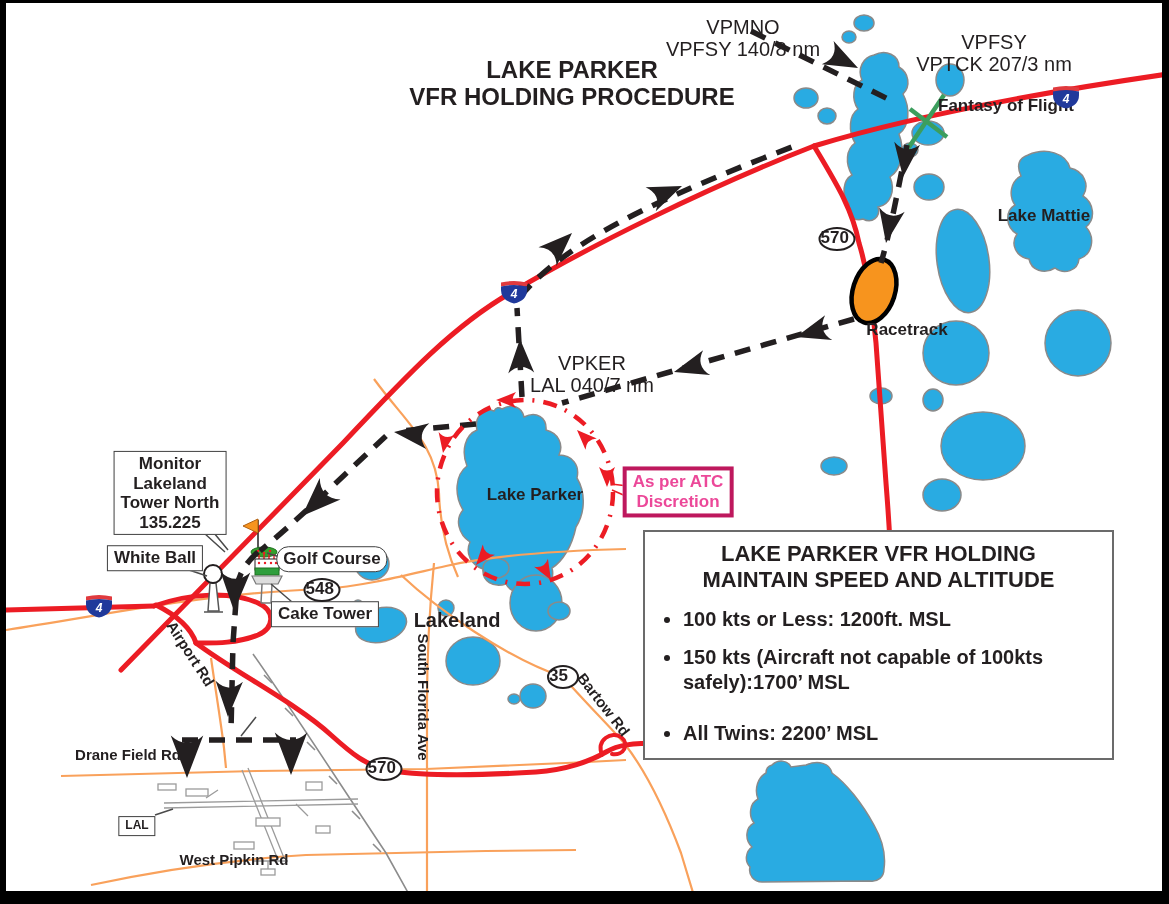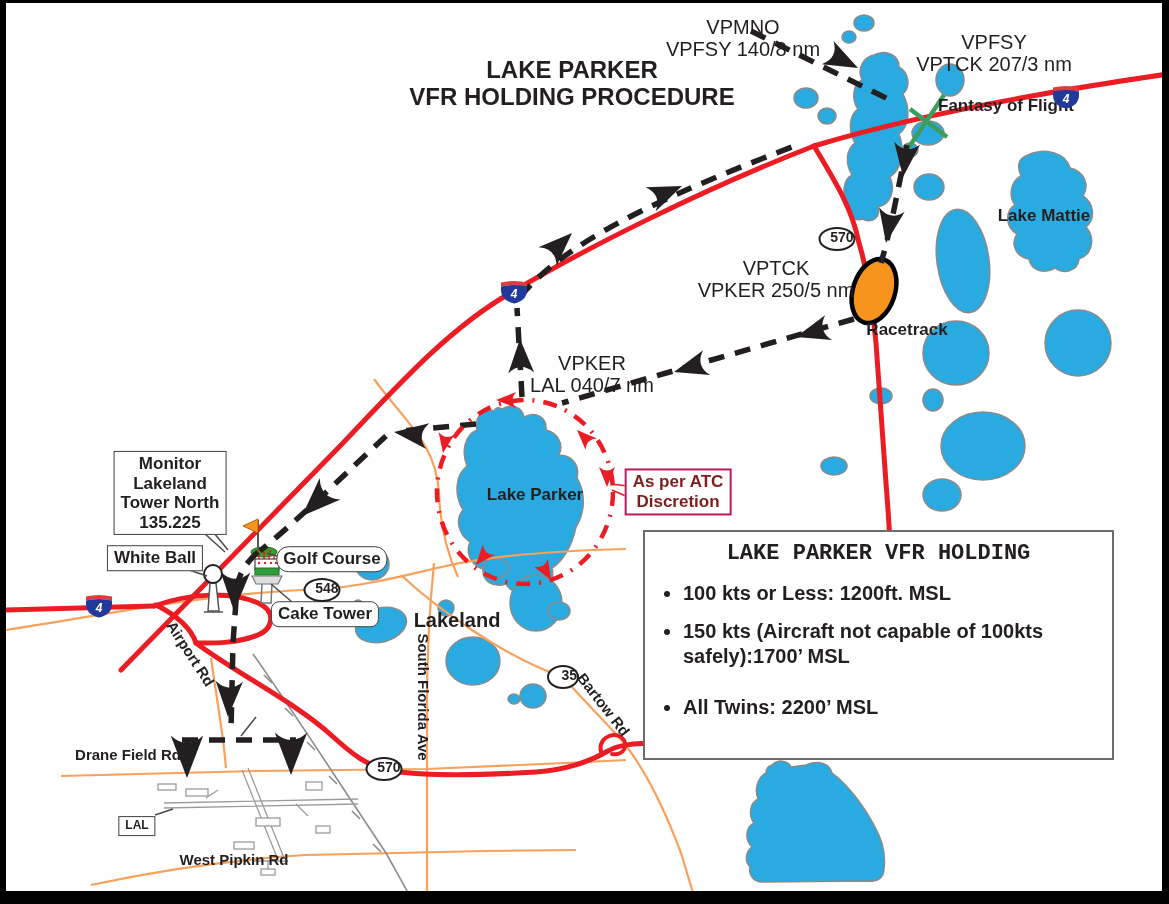--- a/index.html
+++ b/index.html
@@ -12,30 +12,30 @@
   .fix{font-size:20px;font-weight:400;}
   .feat{font-size:17px;font-weight:bold;}
   .road{font-size:15px;font-weight:bold;}
   .title{font-size:24px;font-weight:bold;line-height:1.12;}
   .rot90{transform:translate(-50%,-50%) rotate(90deg);}
   .rot52{transform:translate(-50%,-50%) rotate(52deg);}
   .rot57{transform:translate(-50%,-50%) rotate(57deg);}
   .box{position:absolute;transform:translate(-50%,-50%);background:#fff;border:1.6px solid #404040;
        font-weight:bold;font-size:17px;line-height:1.15;text-align:center;padding:2px 6px;
        white-space:nowrap;z-index:3;}
-  .atcbox{border:2px solid #be185d;color:#7f1d1d;}
+  .atcbox{border:4px solid #be185d;color:#ec4899;}
   .oval{position:absolute;transform:translate(-50%,-50%);width:33px;height:20px;background:#fff;
-        border:2px solid #231F20;border-radius:50%;font-size:14px;font-weight:bold;text-align:right;
+        border:2px solid #231F20;border-radius:50%;font-size:17px;font-weight:bold;text-align:left;
         line-height:17px;z-index:3;}
   .i4{position:absolute;transform:translate(-50%,-50%);width:30px;height:26px;z-index:3;}
   .i4 span{position:absolute;left:0;right:0;top:9px;text-align:center;color:#fff;
            font-size:12px;font-weight:bold;font-style:italic;}
   #infobox{position:absolute;left:637px;top:527px;width:471px;height:230px;box-sizing:border-box;
            background:#fff;border:2px solid #6b6b6b;z-index:4;}
-  #infobox .ititle{font-size:22px;font-weight:bold;text-align:center;line-height:1.18;margin-top:9px;font-family:Liberation Mono, monospace;}
+  #infobox .ititle{font-size:22px;font-weight:bold;text-align:center;line-height:1.18;margin-top:9px;}
   #infobox ul{margin:14px 0 0 0;padding-left:38px;}
   #infobox li{font-size:20px;font-weight:bold;line-height:1.25;list-style:disc outside;}
   #infobox li:nth-child(1){margin-bottom:13px;}
   #infobox li:nth-child(2){margin-bottom:26px;white-space:normal;width:400px;}
 </style>
 </head>
 <body>
 
 <div id="frame">
 
@@ -208,24 +208,20 @@
   </div>
 
   <div class="lbl fix" style="left:737px;top:35px;">
     <div>VPMNO</div>
     <div>VPFSY 140/8 nm</div>
   </div>
   <div class="lbl fix" style="left:988px;top:50px;">
     <div>VPFSY</div>
     <div>VPTCK 207/3 nm</div>
   </div>
-  <div class="lbl fix" style="left:770px;top:276px;">
-    <div>VPTCK</div>
-    <div>VPKER 250/5 nm</div>
-  </div>
   <div class="lbl fix" style="left:586px;top:371px;">
     <div>VPKER</div>
     <div>LAL 040/7 nm</div>
   </div>
 
   <div class="lbl feat" style="left:1000px;top:103px;">Fantasy of Flight</div>
   <div class="lbl feat" style="left:1038px;top:213px;">Lake Mattie</div>
   <div class="lbl feat" style="left:901px;top:327px;">Racetrack</div>
   <div class="lbl feat" style="left:529px;top:492px;">Lake Parker</div>
   <div class="lbl b" style="left:451px;top:617px;font-size:20px;">Lakeland</div>
@@ -236,21 +232,21 @@
   <div class="lbl road" style="left:228px;top:857px;">West Pipkin Rd</div>
 
   <div class="box" style="left:164px;top:490px;">
     <div>Monitor</div>
     <div>Lakeland</div>
     <div>Tower North</div>
     <div>135.225</div>
   </div>
   <div class="box" style="left:149px;top:555px;">White Ball</div>
   <div class="box" style="left:326px;top:556px;border-radius:12px;">Golf Course</div>
-  <div class="box" style="left:319px;top:611px;border-radius:8px;">Cake Tower</div>
+  <div class="box" style="left:319px;top:611px;">Cake Tower</div>
   <div class="box" style="left:131px;top:823px;font-size:12px;">LAL</div>
   <div class="box atcbox" style="left:672px;top:489px;">
     <div>As per ATC</div>
     <div>Discretion</div>
   </div>
 
   <div class="i4" style="left:1060px;top:93px;">
     <svg width="30" height="26" viewBox="0 0 30 26">
       <path d="M2,4.5 Q15,1.5 28,4.5 L28,8.5 Q15,5.5 2,8.5 Z" fill="#E03A3E"></path>
       <path d="M2,8.5 Q15,5.5 28,8.5 L28,12 Q28,22.5 15,25.5 Q2,22.5 2,12 Z" fill="#20399B"></path>
@@ -272,20 +268,21 @@
     <span>4</span>
   </div>
   <div class="oval" style="left:831px;top:236px;">570</div>
   <div class="oval" style="left:378px;top:766px;">570</div>
   <div class="oval" style="left:316px;top:587px;">548</div>
   <div class="oval" style="left:557px;top:674px;width:28px;">35</div>
 
   <div id="infobox">
     <div class="ititle">
       <div>LAKE PARKER VFR HOLDING</div>
+      <div>MAINTAIN SPEED AND ALTITUDE</div>
     </div>
     <ul>
       <li>100 kts or Less: 1200ft. MSL</li>
       <li>150 kts (Aircraft not capable of 100kts safely):1700’ MSL</li>
       <li>All Twins: 2200’ MSL</li>
     </ul>
   </div>
 
 </div>
 

